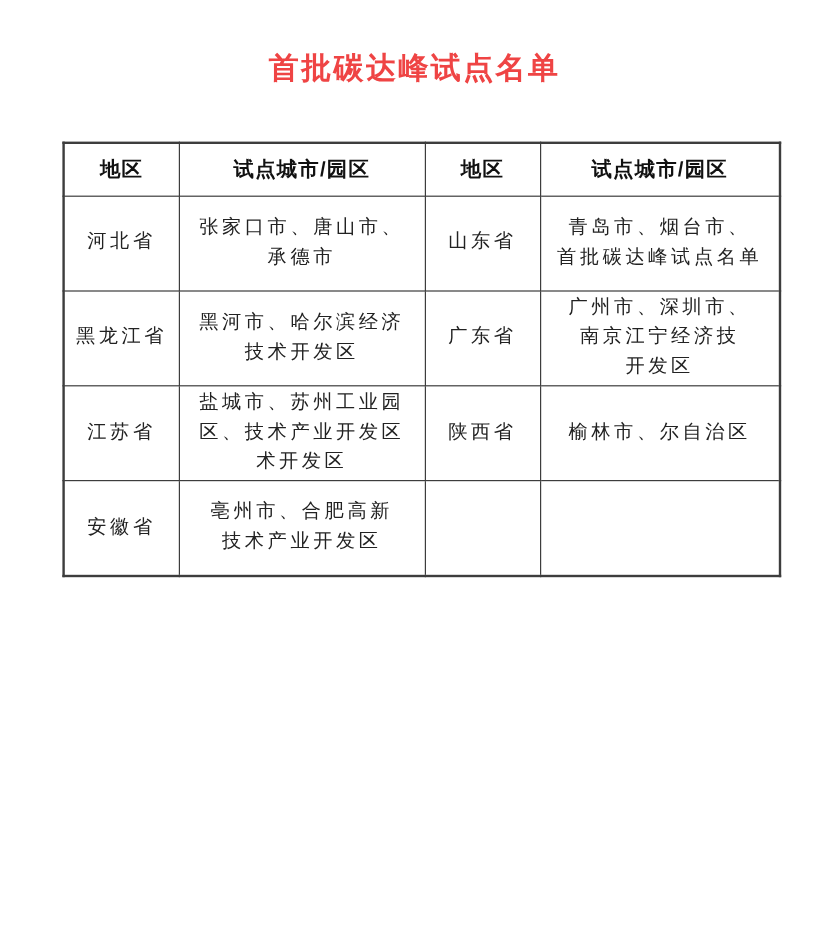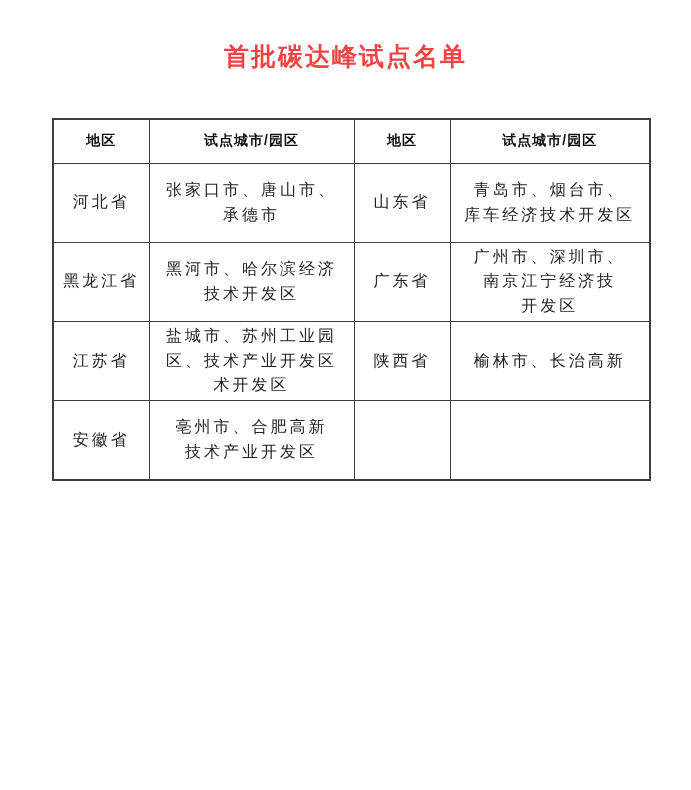--- a/index.html
+++ b/index.html
@@ -44,21 +44,21 @@
     text-align: center;
     vertical-align: middle;
     padding: 2px;
     box-sizing: border-box;
     overflow: hidden;
   }
   .pilot-table th {
     height: 44px;
     font-family: "Liberation Sans", sans-serif;
     font-weight: bold;
-    font-size: 14px;
+    font-size: 17px;
     letter-spacing: 1px;
     color: #111111;
     white-space: nowrap;
   }
   .pilot-table td {
     height: 79px;
     font-family: "Liberation Serif", serif;
     font-size: 16px;
     letter-spacing: 3px;
     line-height: 1.55;
@@ -88,38 +88,38 @@
         <th>试点城市/园区</th>
       </tr>
     </thead>
     <tbody>
       <tr>
         <td>河北省</td>
         <td>张家口市、唐山市、
 承德市</td>
         <td>山东省</td>
         <td>青岛市、烟台市、
-库车经济技术开发区</td>
+首批碳达峰试点名单</td>
       </tr>
       <tr>
         <td>黑龙江省</td>
         <td>黑河市、哈尔滨经济
 技术开发区</td>
         <td>广东省</td>
         <td>广州市、深圳市、
 南京江宁经济技
 开发区</td>
       </tr>
       <tr>
         <td>江苏省</td>
         <td>盐城市、苏州工业园
 区、技术产业开发区
 术开发区</td>
         <td>陕西省</td>
-        <td>榆林市、长治高新</td>
+        <td>榆林市、尔自治区</td>
       </tr>
       <tr>
         <td>安徽省</td>
         <td>亳州市、合肥高新
 技术产业开发区</td>
         <td></td>
         <td></td>
       </tr>
     </tbody>
   </table>

